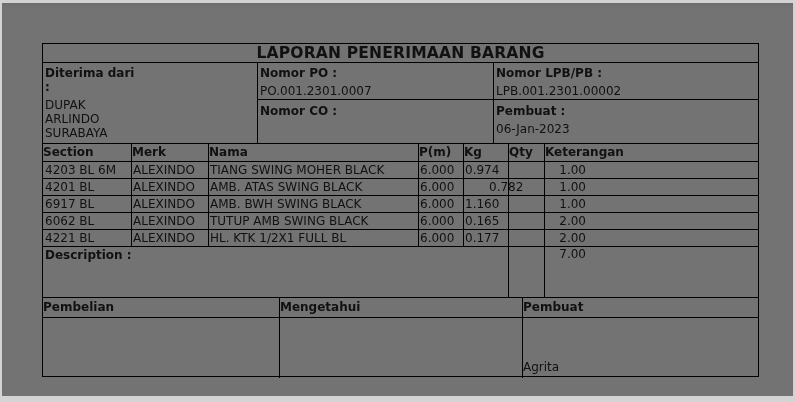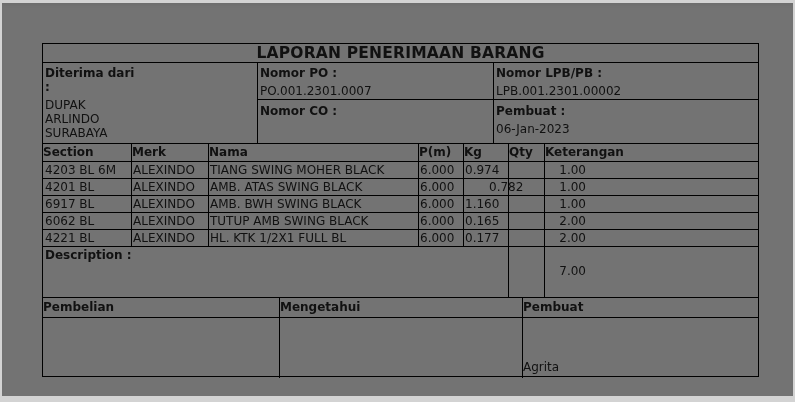--- a/index.html
+++ b/index.html
@@ -138,21 +138,21 @@
       <div class="cell" style="left:0; top:186px; width:88px;">4221 BL</div>
       <div class="cell" style="left:88px; top:186px; width:77px;">ALEXINDO</div>
       <div class="cell" style="left:165px; top:186px; width:210px;">HL. KTK 1/2X1 FULL BL</div>
       <div class="cell" style="left:375px; top:186px; width:45px;">6.000</div>
       <div class="cell" style="left:420px; top:186px; width:45px;">0.177</div>
       <div class="cell right" style="left:466px; top:186px; width:35px;">2.00</div>
       <div class="cell" style="left:502px; top:186px; width:213px;"></div>
     </div>
 
     <div class="cell lbl" style="left:0; top:203px; width:460px; line-height:16px;">Description :</div>
-    <div class="cell right" style="left:466px; top:219px; width:35px;">7.00</div>
+    <div class="cell right" style="left:466px; top:202px; width:35px;">7.00</div>
     <div class="hline" style="left:0; top:253px; width:715px;"></div>
 
     <div class="vline" style="left:236px; top:253px; height:81px;"></div>
     <div class="vline" style="left:479px; top:253px; height:81px;"></div>
     <div class="hline" style="left:0; top:273px; width:715px;"></div>
 
     <div class="cell hcell" style="left:0; top:255px; width:236px;">Pembelian</div>
     <div class="cell hcell" style="left:237px; top:255px; width:242px;">Mengetahui</div>
     <div class="cell hcell" style="left:480px; top:255px; width:235px;">Pembuat</div>
 

